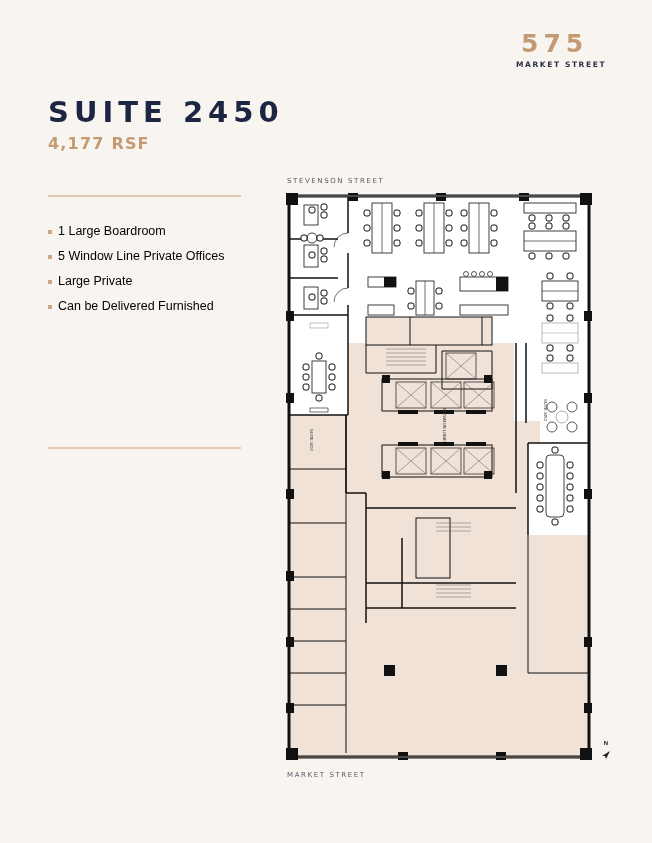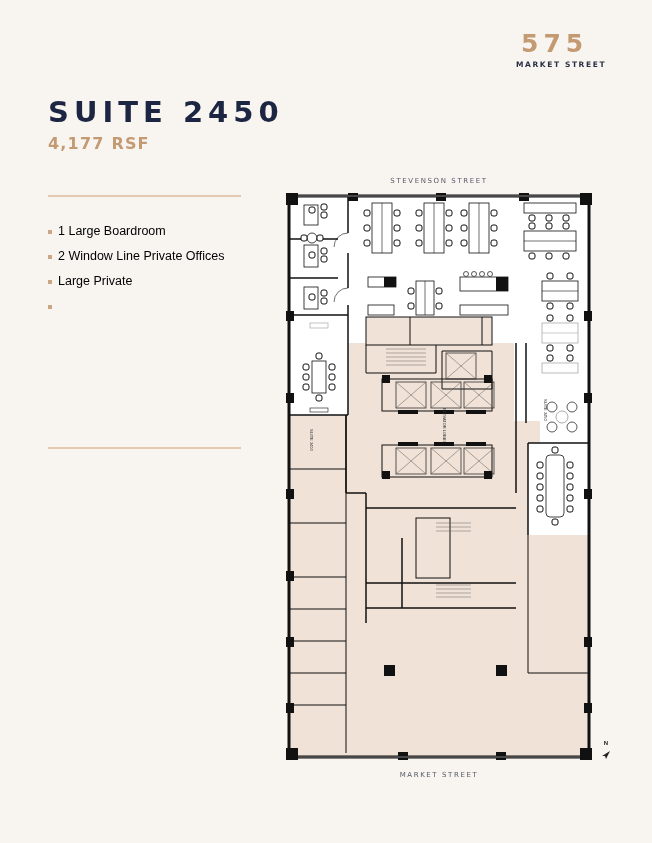--- a/index.html
+++ b/index.html
@@ -14,21 +14,21 @@
   .rsf { position: absolute; left: 48px; top: 134px; font-family: "DejaVu Sans", sans-serif; font-size: 16px; letter-spacing: 1.2px; color: #c49a72; font-weight: bold; }
 
   .rule { position: absolute; left: 48px; width: 193px; height: 2px; background: #e2c9b0; }
   .rule.top { top: 195px; }
   .rule.bottom { top: 447px; }
 
   .features { position: absolute; left: 48px; top: 224px; width: 200px; list-style: none; }
   .features li { position: relative; padding-left: 10px; font-size: 12.5px; line-height: 15px; color: #000000; margin-bottom: 10px; }
   .features li .bullet { position: absolute; left: 0; top: 6px; width: 4px; height: 4px; background: #c9a785; }
 
-  .street { position: absolute; font-family: "DejaVu Sans", sans-serif; font-size: 7px; letter-spacing: 1.6px; color: #555866; text-align: center; }
+  .street { position: absolute; font-family: "DejaVu Sans", sans-serif; font-size: 7px; letter-spacing: 1.6px; color: #555866; }
   .street.north { left: 287px; top: 177px; width: 304px; }
   .street.south { left: 287px; top: 771px; width: 304px; }
 
   .plan { position: absolute; left: 286px; top: 193px; width: 306px; height: 567px; }
   .compass { position: absolute; left: 598px; top: 740px; width: 16px; height: 22px; text-align: center; }
   .compass .n { font-size: 6px; font-weight: bold; color: #222; display: block; }
 </style>
 </head>
 <body>
 
@@ -37,23 +37,24 @@
   <div class="brand-sub">MARKET STREET</div>
 </div>
 
 <h1 class="title">SUITE 2450</h1>
 <div class="rsf">4,177 RSF</div>
 
 <div class="rule top"></div>
 
 <ul class="features">
   <li><span class="bullet"></span><span>1 Large Boardroom</span></li>
-  <li><span class="bullet"></span><span>2 Window Line Private Offices</span></li>
+  <li><span class="bullet"></span><span>5 Window Line Private Offices</span></li>
   <li><span class="bullet"></span><span>Large Private</span></li>
   <li><span class="bullet"></span></li>
+  <li><span class="bullet"></span><span>Can be Delivered Furnished</span></li>
 </ul>
 
 <div class="rule bottom"></div>
 
 <div class="street north">STEVENSON STREET</div>
 <div class="street south">MARKET STREET</div>
 
 <svg class="plan" viewBox="0 0 306 567" xmlns="http://www.w3.org/2000/svg">
   <defs>
     <g id="chair">

